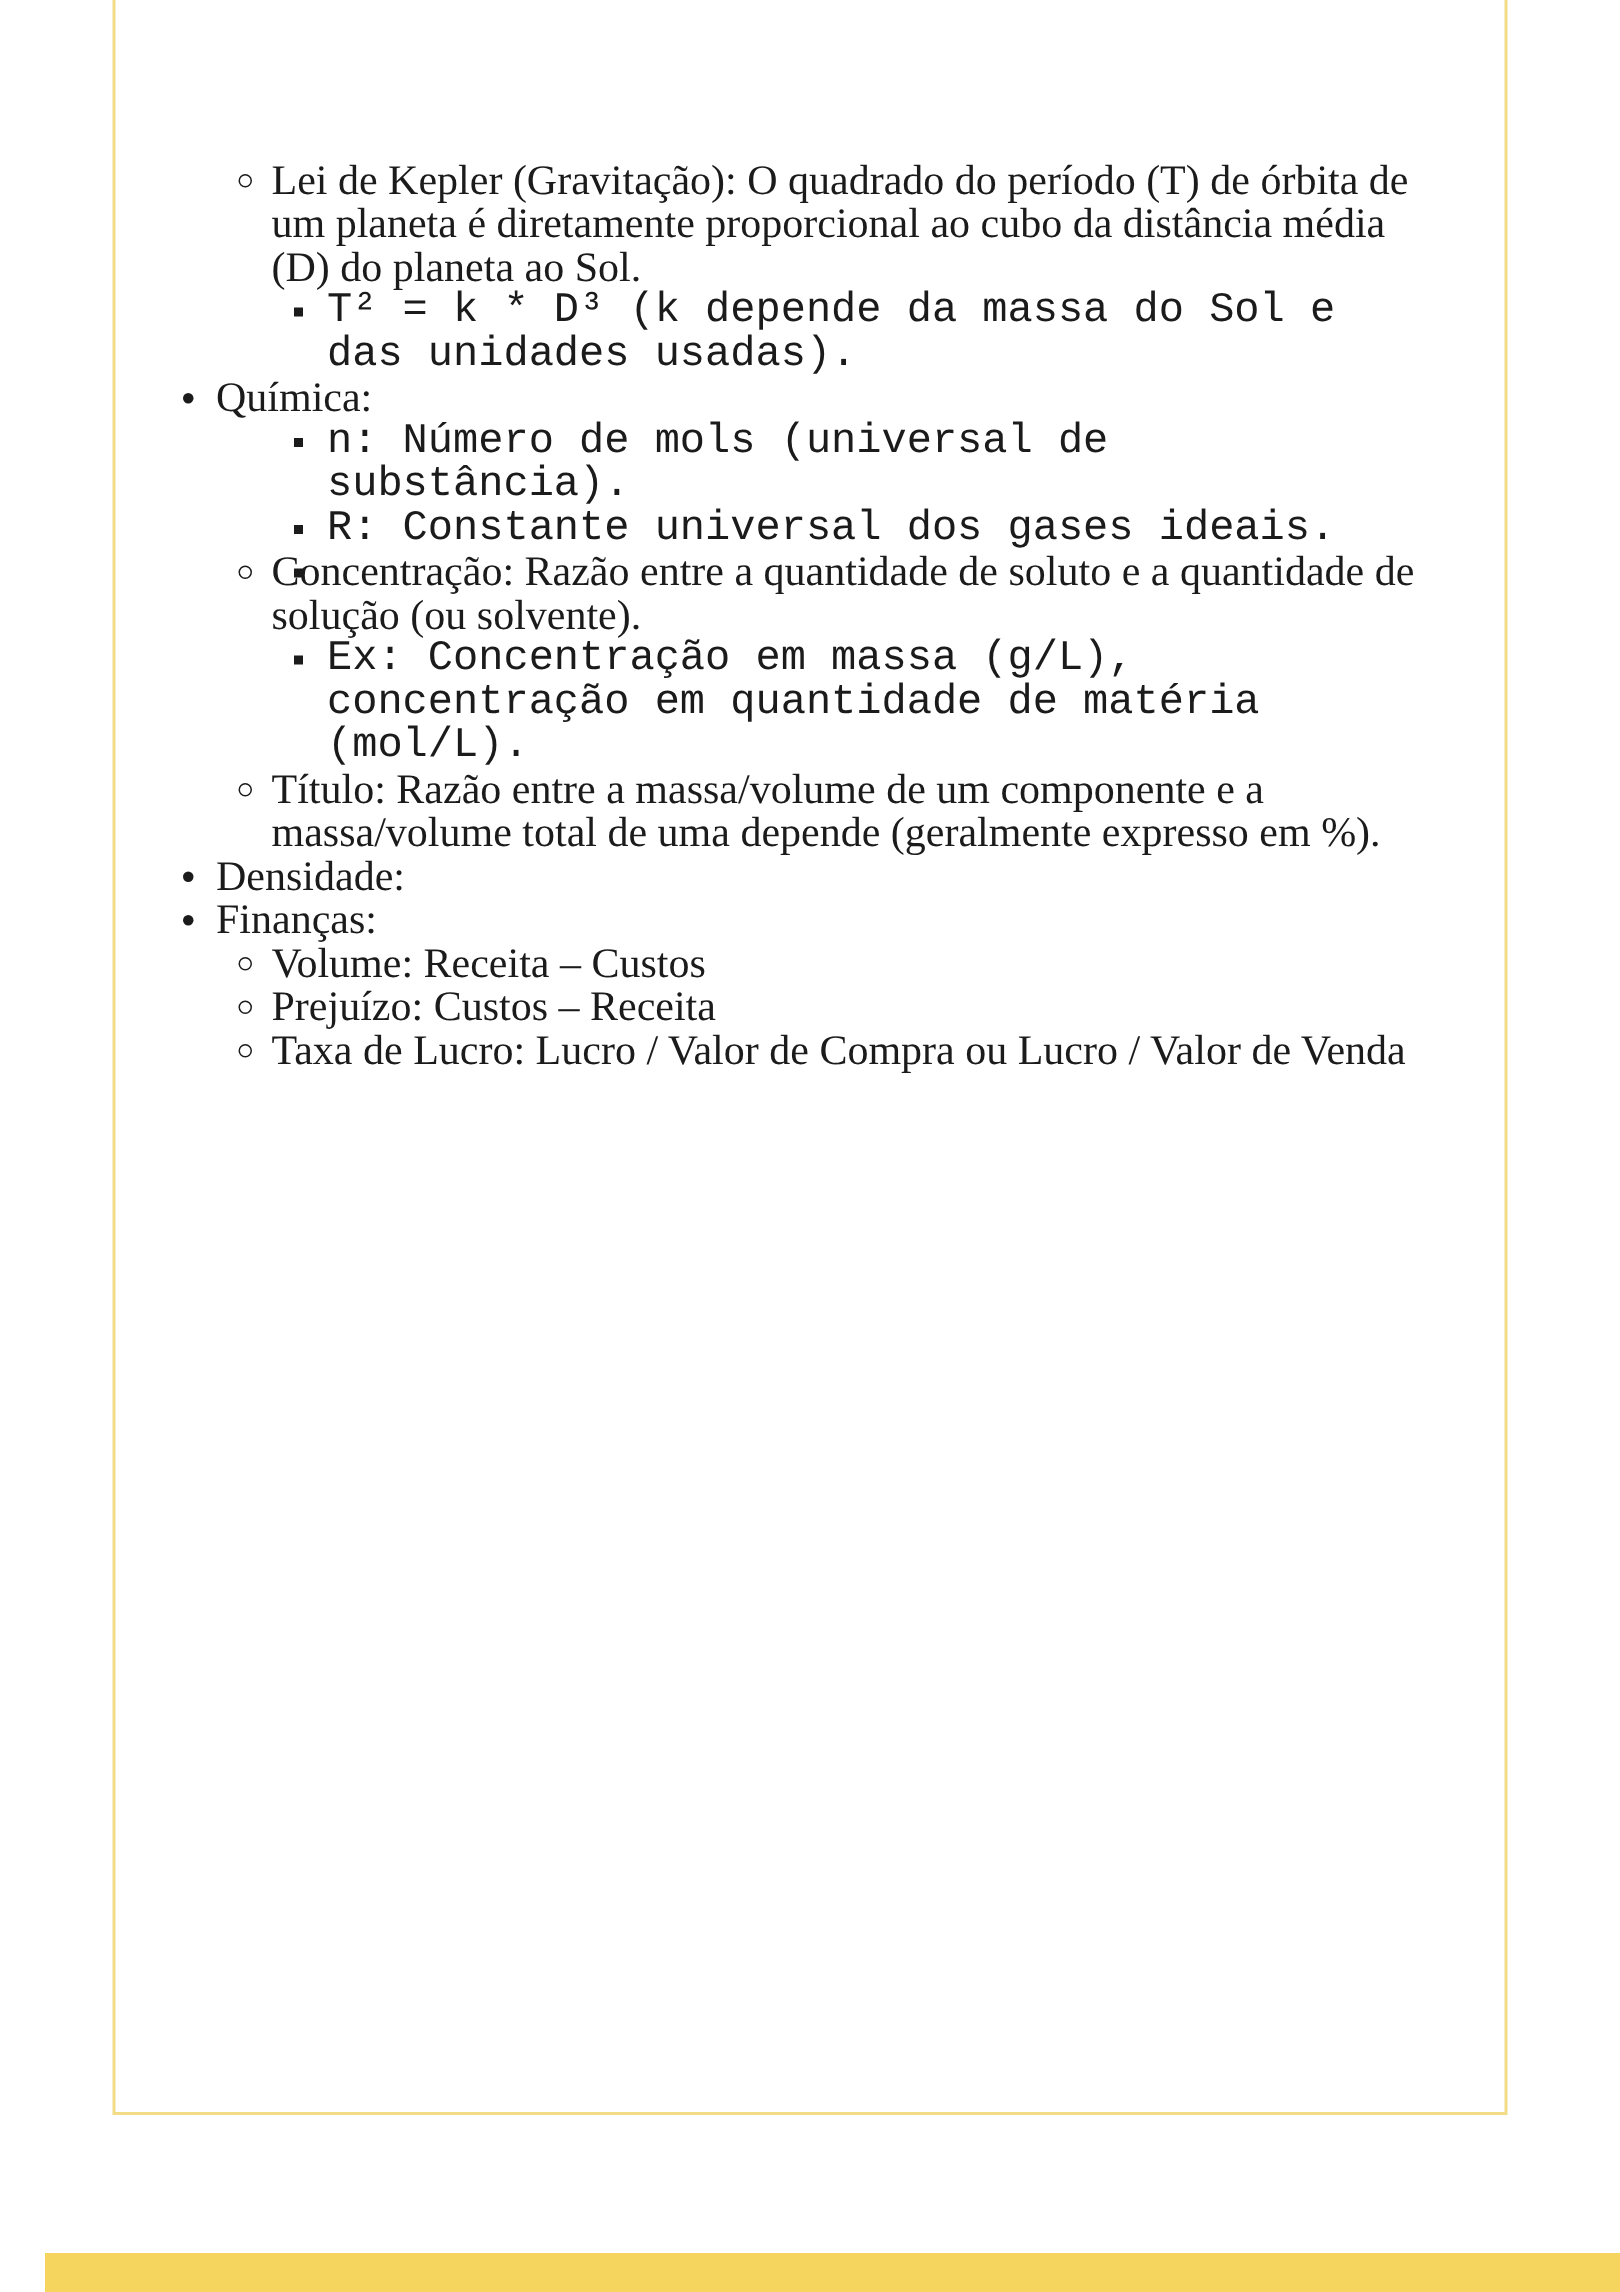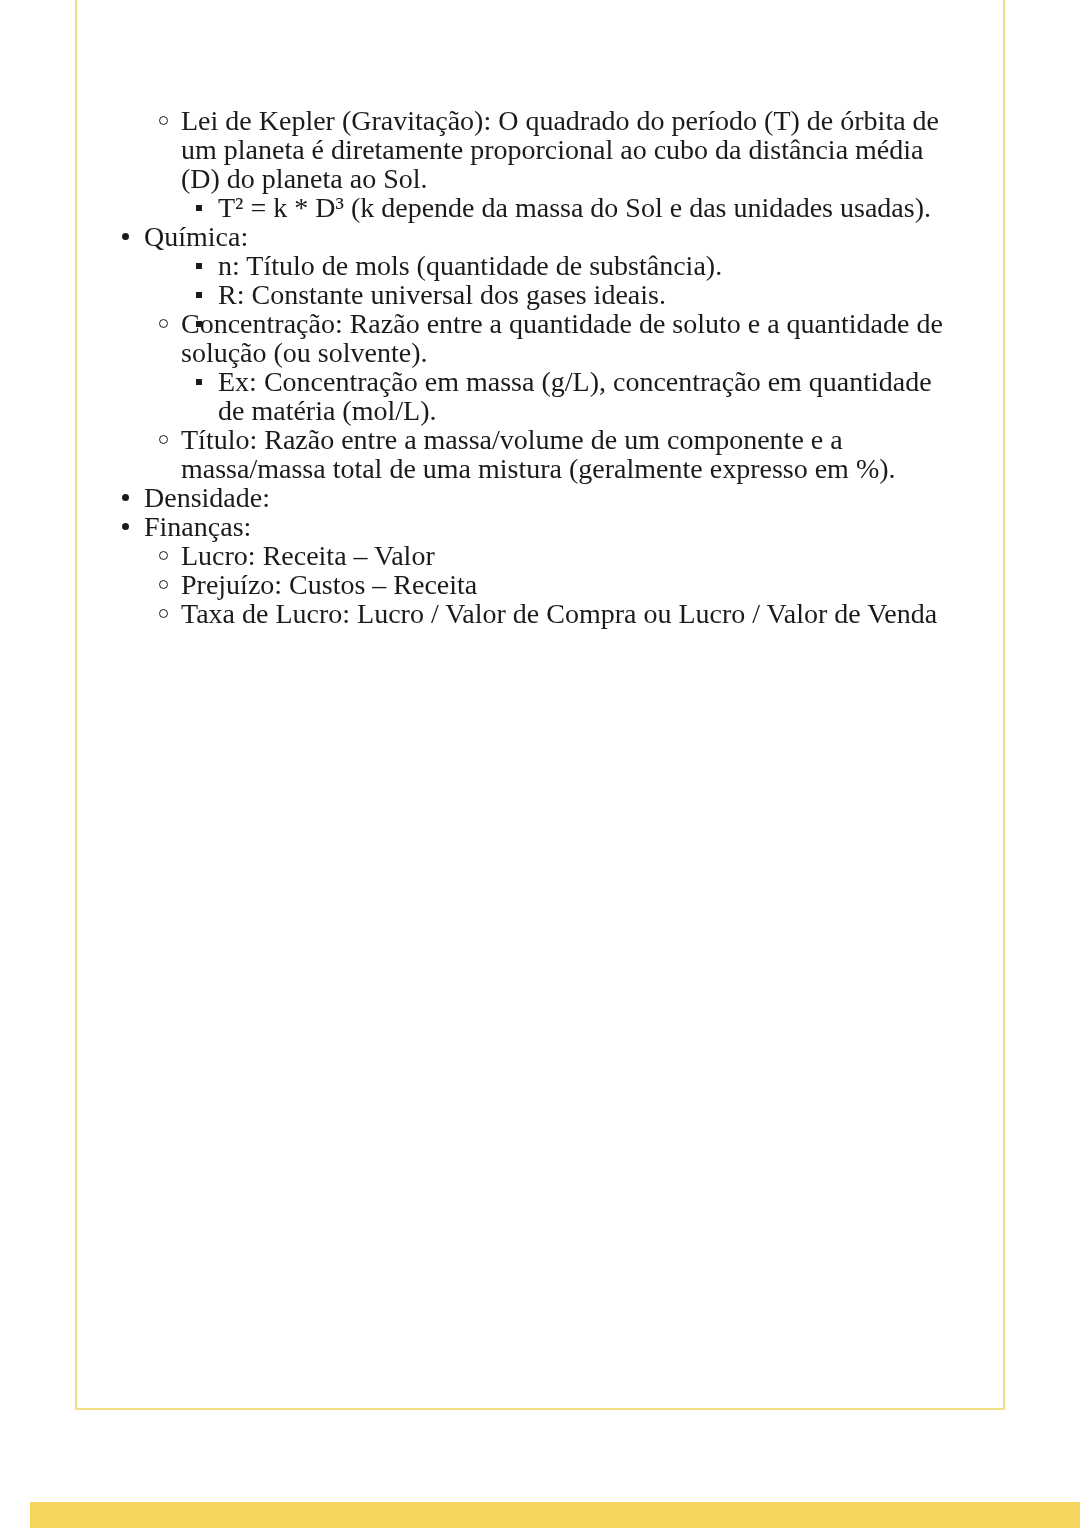--- a/index.html
+++ b/index.html
@@ -32,21 +32,21 @@
     font-size: 28px;
     line-height: 29px;
     color: #1b1b1b;
   }
   .li {
     display: flex;
     align-items: flex-start;
   }
   .li.l1 { padding-left: 0; }
   .li.l2 { padding-left: 37px; }
-  .li.l3 { padding-left: 74px; }
+  .li.l3 { padding-left: 74px; font-family: Liberation Mono, monospace; }
   .marker {
     flex: 0 0 23px;
     position: relative;
     align-self: stretch;
   }
   .marker::before {
     content: '';
     position: absolute;
     left: 1px;
   }
@@ -100,52 +100,52 @@
         <span class="txt">Química:</span>
       </div>
       <div class="li l3">
         <span class="marker m3"></span>
       </div>
       <div class="li l3">
         <span class="marker m3"></span>
       </div>
       <div class="li l3">
         <span class="marker m3"></span>
-        <span class="txt">n: Título de mols (quantidade de substância).</span>
+        <span class="txt">n: Número de mols (universal de substância).</span>
       </div>
       <div class="li l3">
         <span class="marker m3"></span>
         <span class="txt">R: Constante universal dos gases ideais.</span>
       </div>
       <div class="li l3">
         <span class="marker m3"></span>
       </div>
       <div class="li l2">
         <span class="marker m2"></span>
         <span class="txt">Concentração: Razão entre a quantidade de soluto e a quantidade de solução (ou solvente).</span>
       </div>
       <div class="li l3">
         <span class="marker m3"></span>
         <span class="txt">Ex: Concentração em massa (g/L), concentração em quantidade de matéria (mol/L).</span>
       </div>
       <div class="li l2">
         <span class="marker m2"></span>
-        <span class="txt">Título: Razão entre a massa/volume de um componente e a massa/massa total de uma mistura (geralmente expresso em %).</span>
+        <span class="txt">Título: Razão entre a massa/volume de um componente e a massa/volume total de uma depende (geralmente expresso em %).</span>
       </div>
       <div class="li l1">
         <span class="marker m1"></span>
         <span class="txt">Densidade:</span>
       </div>
       <div class="li l1">
         <span class="marker m1"></span>
         <span class="txt">Finanças:</span>
       </div>
       <div class="li l2">
         <span class="marker m2"></span>
-        <span class="txt">Lucro: Receita – Valor</span>
+        <span class="txt">Volume: Receita – Custos</span>
       </div>
       <div class="li l2">
         <span class="marker m2"></span>
         <span class="txt">Prejuízo: Custos – Receita</span>
       </div>
       <div class="li l2">
         <span class="marker m2"></span>
         <span class="txt">Taxa de Lucro: Lucro / Valor de Compra ou Lucro / Valor de Venda</span>
       </div>
     </div>

